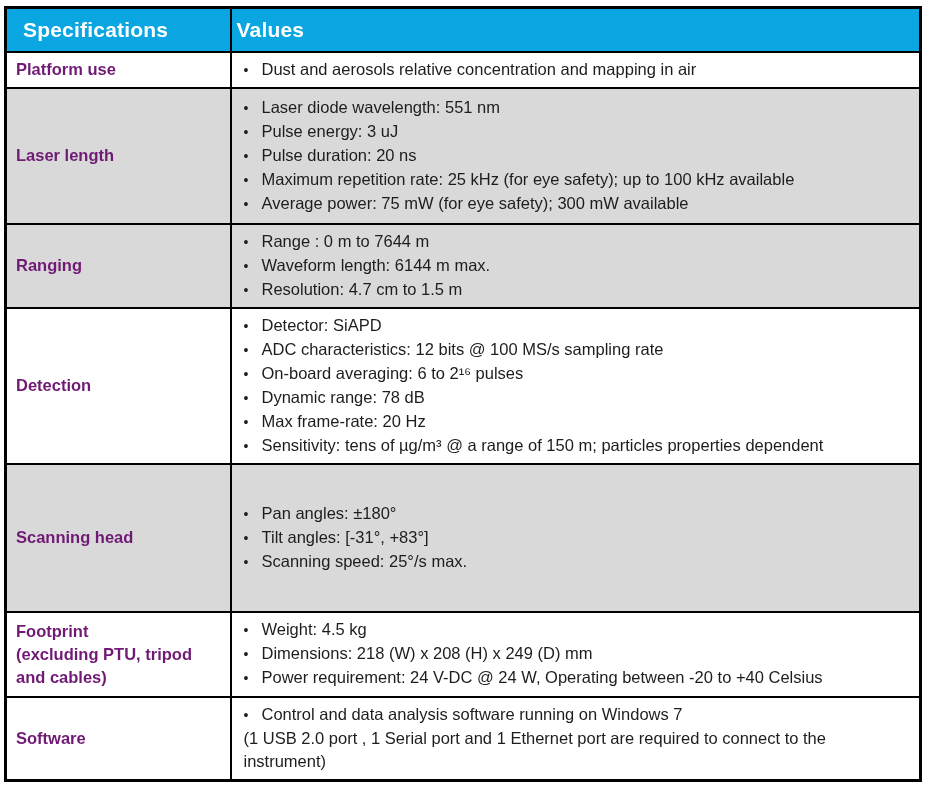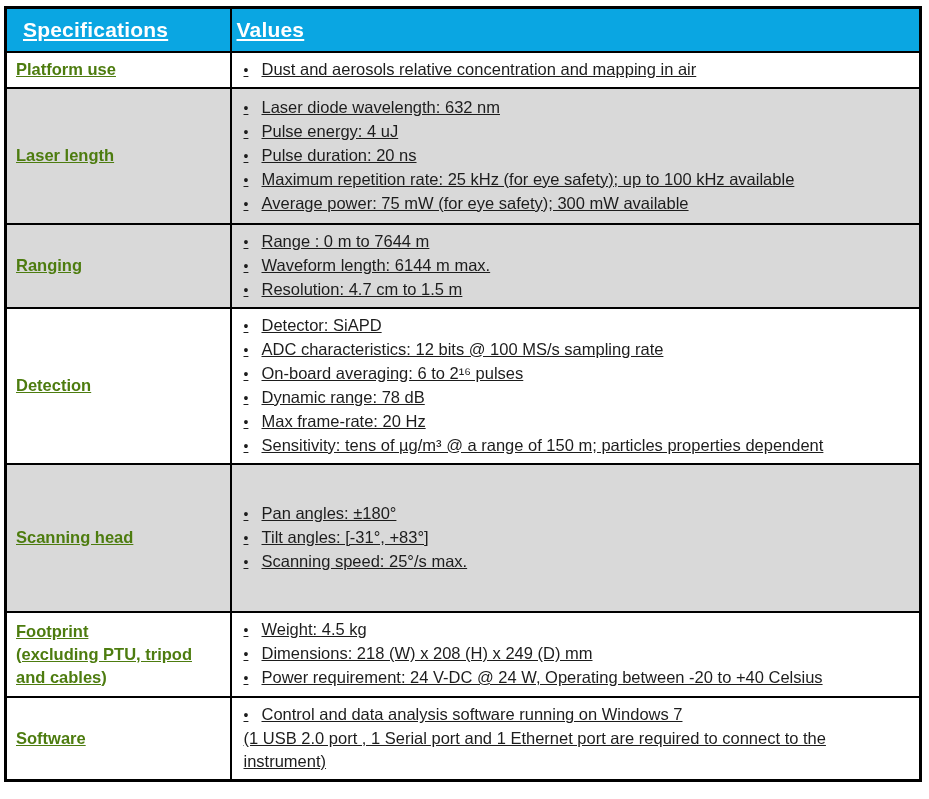--- a/index.html
+++ b/index.html
@@ -19,21 +19,20 @@
   table.spec-table{
     border-collapse:collapse;
     table-layout:fixed;
     width:918px;
     margin:6px 0 0 4px;
     border:3px solid var(--border);
   }
   th,td{
     border:2px solid var(--border);
     vertical-align:middle;
-    text-decoration:underline;
   }
   col.c-spec{width:225px;}
   thead tr{height:44px;}
   thead th{
     background:var(--accent);
     color:var(--header-text);
     font-size:21px;
     font-weight:bold;
     text-align:left;
     letter-spacing:0.2px;
@@ -45,21 +44,21 @@
   tbody tr:nth-child(3){height:55px;}
   tbody tr:nth-child(4){height:86px;}
   tbody tr:nth-child(5){height:148px;}
   tbody tr:nth-child(6){height:85px;}
   tbody tr:nth-child(7){height:84px;}
   tbody tr:nth-child(8){height:31px;}
   tbody tr:nth-child(9){height:88px;}
   tbody tr.shaded td{background:var(--shade);}
   td.spec-cell{
     font-weight:bold;
-    color:#4d7c0f;
+    color:#701a75;
     font-size:16.5px;
     line-height:23px;
     padding:4px 6px 4px 9px;
     white-space:pre-line;
   }
   td.values-cell{
     font-size:16.5px;
     line-height:23px;
     padding:5px 10px 5px 12px;
   }
@@ -94,25 +93,25 @@
             <span class="bullet">•</span>
             <span class="bullet-text">Dust and aerosols relative concentration and mapping in air</span>
           </div>
         </td>
       </tr>
       <tr class="shaded">
         <td class="spec-cell">Laser length</td>
         <td class="values-cell">
           <div class="bullet-line">
             <span class="bullet">•</span>
-            <span class="bullet-text">Laser diode wavelength: 632 nm</span>
-          </div>
-          <div class="bullet-line">
-            <span class="bullet">•</span>
-            <span class="bullet-text">Pulse energy: 4 uJ</span>
+            <span class="bullet-text">Laser diode wavelength: 551 nm</span>
+          </div>
+          <div class="bullet-line">
+            <span class="bullet">•</span>
+            <span class="bullet-text">Pulse energy: 3 uJ</span>
           </div>
           <div class="bullet-line">
             <span class="bullet">•</span>
             <span class="bullet-text">Pulse duration: 20 ns</span>
           </div>
           <div class="bullet-line">
             <span class="bullet">•</span>
             <span class="bullet-text">Maximum repetition rate: 25 kHz (for eye safety); up to 100 kHz available</span>
           </div>
           <div class="bullet-line">

